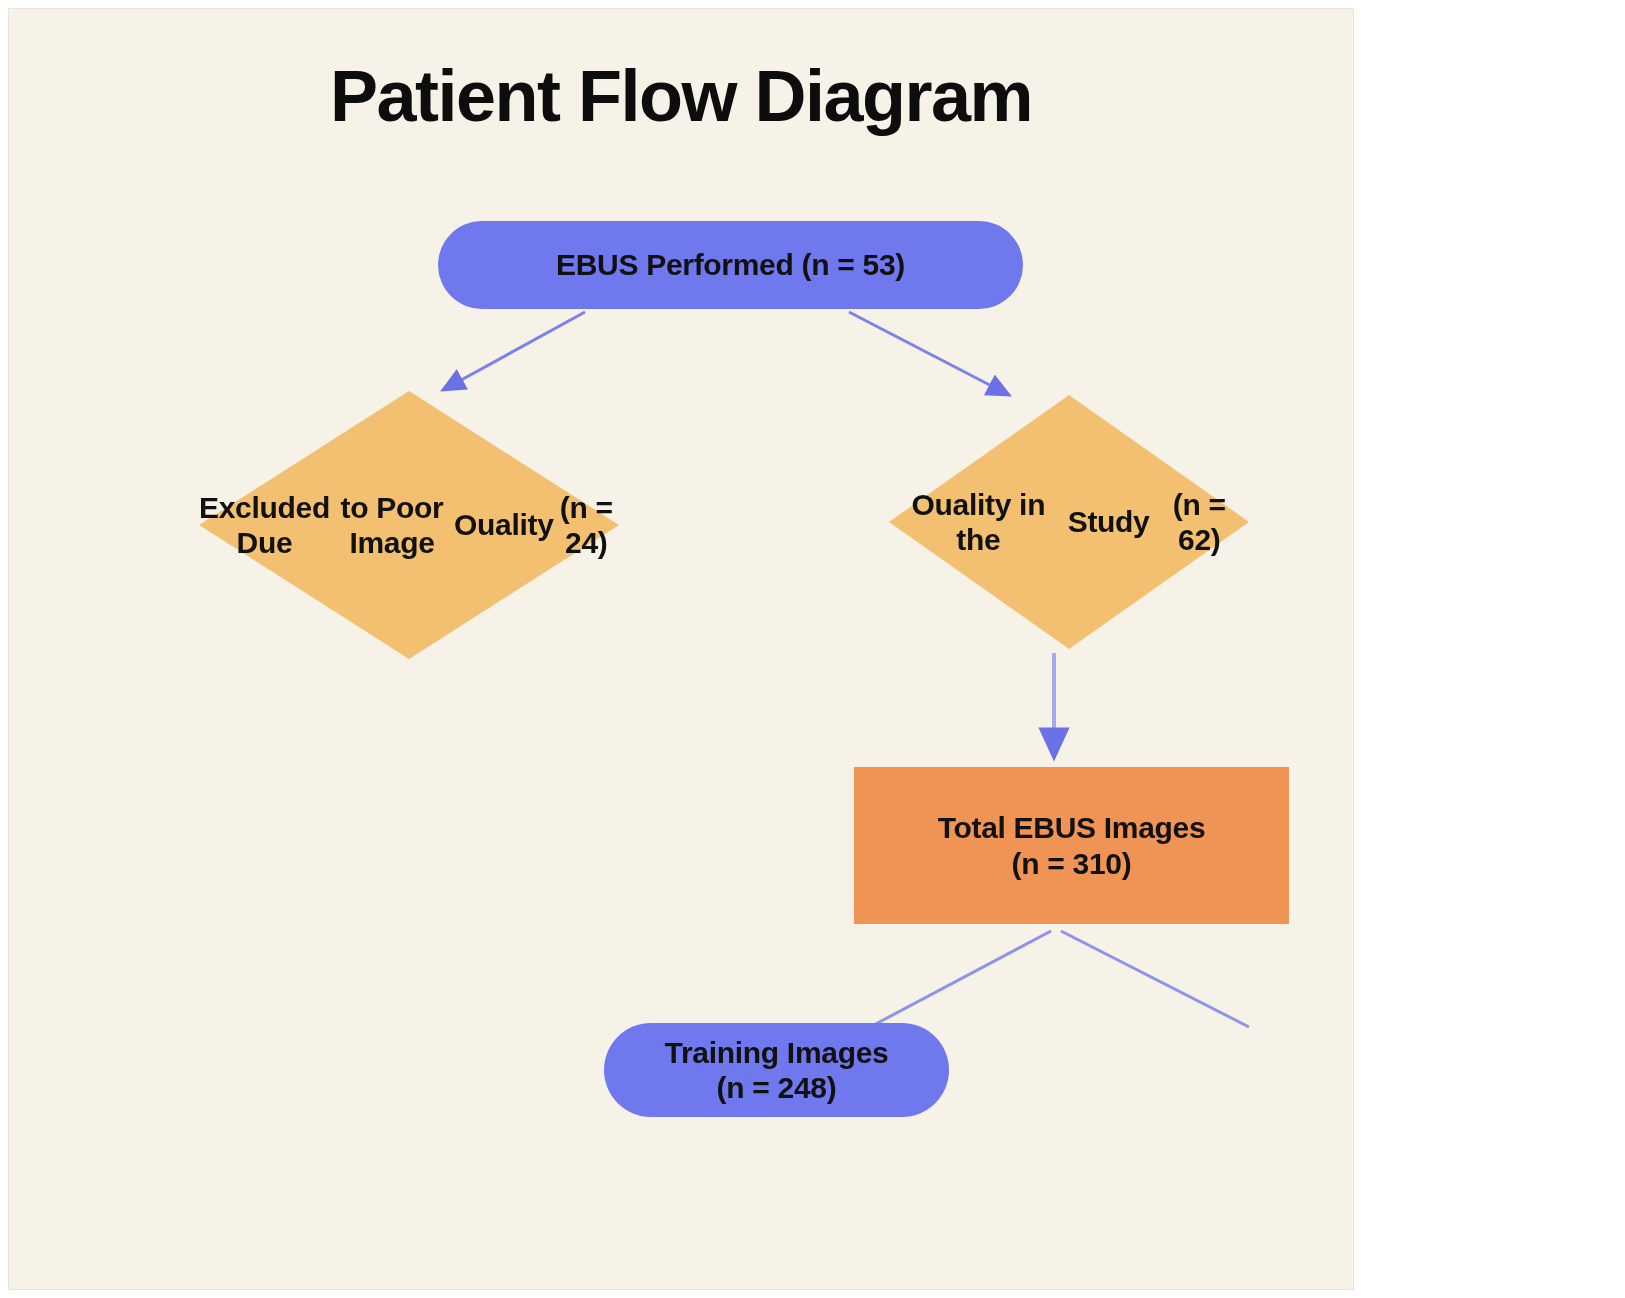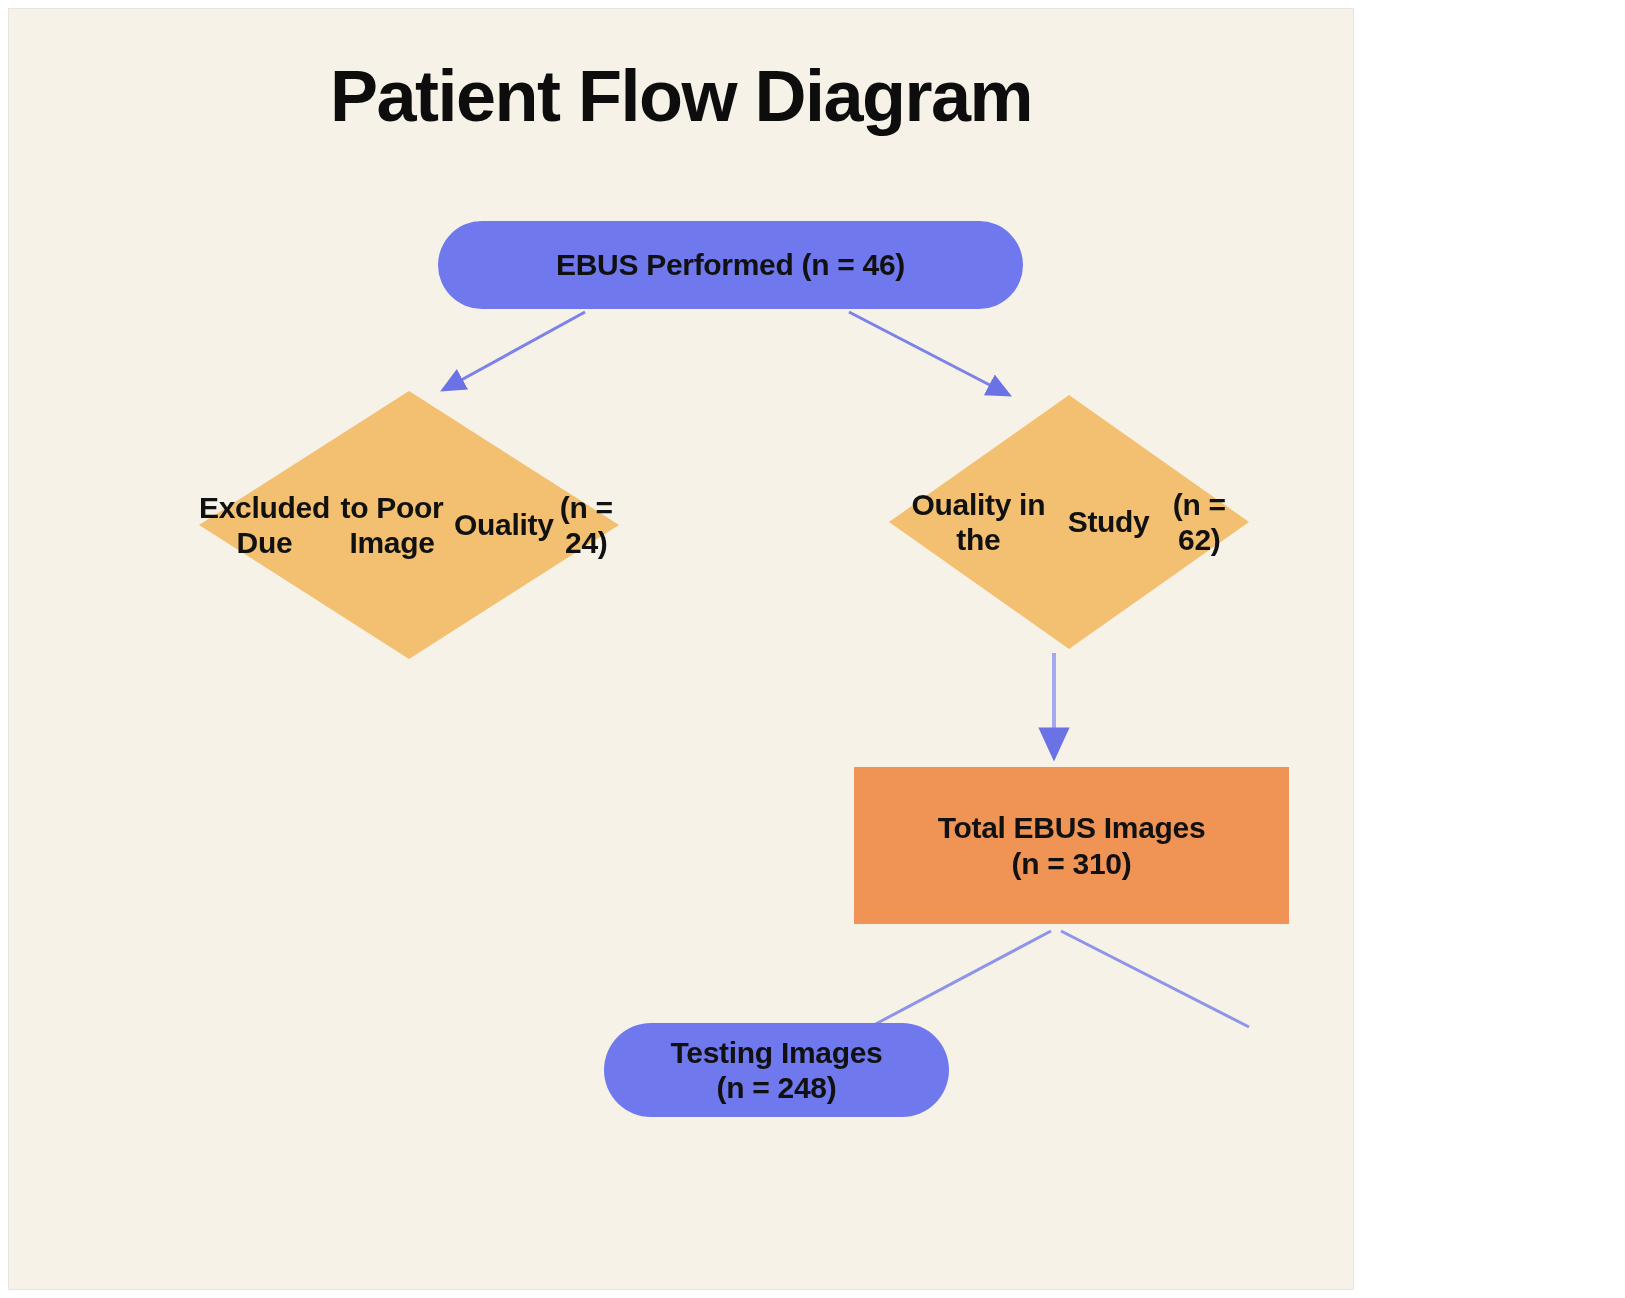--- a/index.html
+++ b/index.html
@@ -184,21 +184,21 @@
 
       <line x1="1045" y1="644" x2="1045" y2="748" stroke="#a3a8ef" stroke-width="4" marker-end="url(#arrowD)"></line>
 
       <line x1="1042" y1="922" x2="861" y2="1018" stroke="#8d94ea" stroke-width="3"></line>
 
       <line x1="1052" y1="922" x2="1240" y2="1018" stroke="#8d94ea" stroke-width="3"></line>
     </svg>
 
     <div class="pill" id="node-ebus">
       <div class="node-text">
-        <span class="tline">EBUS Performed (n = 46)</span>
+        <span class="tline">EBUS Performed (n = 53)</span>
       </div>
     </div>
 
     <div class="diamond-wrap" id="node-excluded">
       <div class="diamond-shape"></div>
       <div class="node-text">
         <span class="tline">Excluded Due</span>
         <span class="tline">to Poor Image</span>
         <span class="tline">Ouality</span>
         <span class="tline">(n = 24)</span>
@@ -216,20 +216,20 @@
 
     <div id="node-total">
       <div class="node-text">
         <span class="tline">Total EBUS Images</span>
         <span class="tline">(n = 310)</span>
       </div>
     </div>
 
     <div class="pill" id="node-training">
       <div class="node-text">
-        <span class="tline">Testing Images</span>
+        <span class="tline">Training Images</span>
         <span class="tline">(n = 248)</span>
       </div>
     </div>
 
 
   </div>
 </div>
 
 </body></html>

